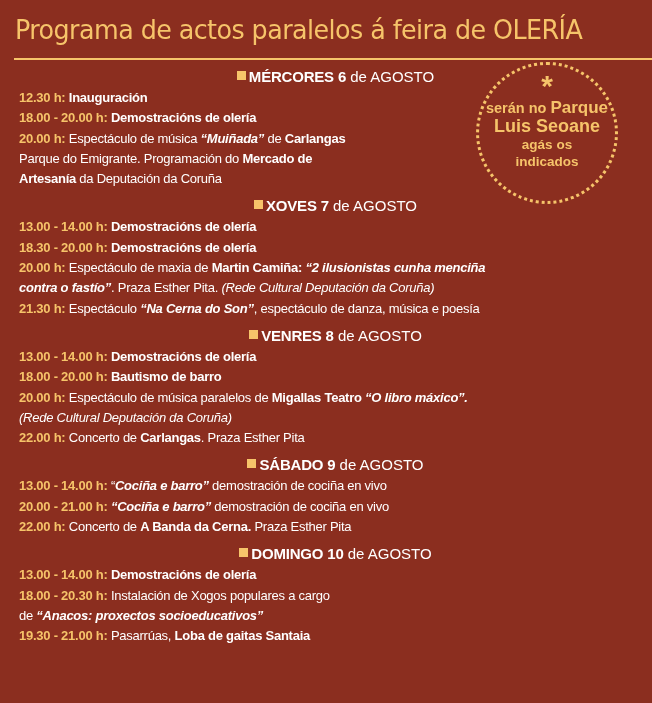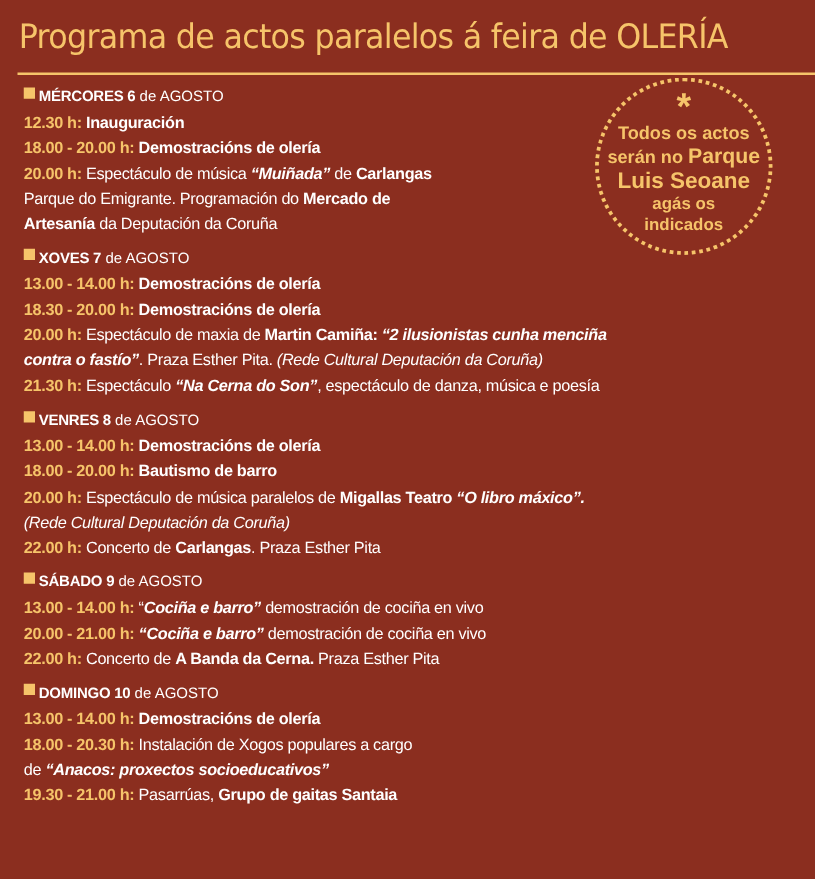--- a/index.html
+++ b/index.html
@@ -16,21 +16,21 @@
       font-size: 27px; color: #f6c46a; letter-spacing: -0.6px;
       white-space: nowrap; transform: scaleX(0.94); transform-origin: left top;
     }
     .rule {
       position: absolute; left: 14px; right: 0; top: 58px;
       height: 2px; background: #f6c46a;
     }
     .program { position: absolute; left: 19px; top: 66px; right: 0; }
     .day { margin-bottom: 6px; }
     .day-head {
-      font-size: 12px; line-height: 22px; white-space: nowrap;
+      font-size: 15px; line-height: 22px; white-space: nowrap; text-align: center;
     }
     .bullet {
       display: inline-block; width: 9px; height: 9px; background: #f6c46a;
       margin-right: 3px; vertical-align: 2px;
     }
     .day-name { font-weight: bold; letter-spacing: -0.2px; }
     .line {
       font-size: 13px; line-height: 20.3px; white-space: nowrap;
       letter-spacing: -0.25px;
     }
@@ -84,24 +84,23 @@
       <div class="day-head"><span class="bullet"></span><span class="day-name">SÁBADO 9</span><span> de AGOSTO</span></div>
       <div class="line"><span class="time">13.00 - 14.00 h: </span><span class="">“</span><span class="bi">Cociña e barro”</span><span class=""> demostración de cociña en vivo</span></div>
       <div class="line"><span class="time">20.00 - 21.00 h: </span><span class="bi">“Cociña e barro”</span><span class=""> demostración de cociña en vivo</span></div>
       <div class="line"><span class="time">22.00 h: </span><span class="">Concerto de </span><span class="b">A Banda da Cerna.</span><span class=""> Praza Esther Pita</span></div>
     </div>
     <div class="day">
       <div class="day-head"><span class="bullet"></span><span class="day-name">DOMINGO 10</span><span> de AGOSTO</span></div>
       <div class="line"><span class="time">13.00 - 14.00 h: </span><span class="b">Demostracións de olería</span></div>
       <div class="line"><span class="time">18.00 - 20.30 h: </span><span class="">Instalación de Xogos populares a cargo</span></div>
       <div class="line"><span class="">de </span><span class="bi">“Anacos: proxectos socioeducativos”</span></div>
-      <div class="line"><span class="time">19.30 - 21.00 h: </span><span class="">Pasarrúas, </span><span class="b">Grupo de gaitas Santaia</span></div>
+      <div class="line"><span class="time">19.30 - 21.00 h: </span><span class="">Pasarrúas, </span><span class="b">Loba de gaitas Santaia</span></div>
     </div>
   </div>
 
 <div class="badge">
   <div class="star">*</div>
-  <div class="l1">Todos os actos</div>
   <div class="l1"><span>serán no </span><span style="font-size:17px">Parque</span></div>
   <div class="l2">Luis Seoane</div>
   <div class="l3">agás os</div>
   <div class="l3">indicados</div>
 </div>
 
 </body></html>

